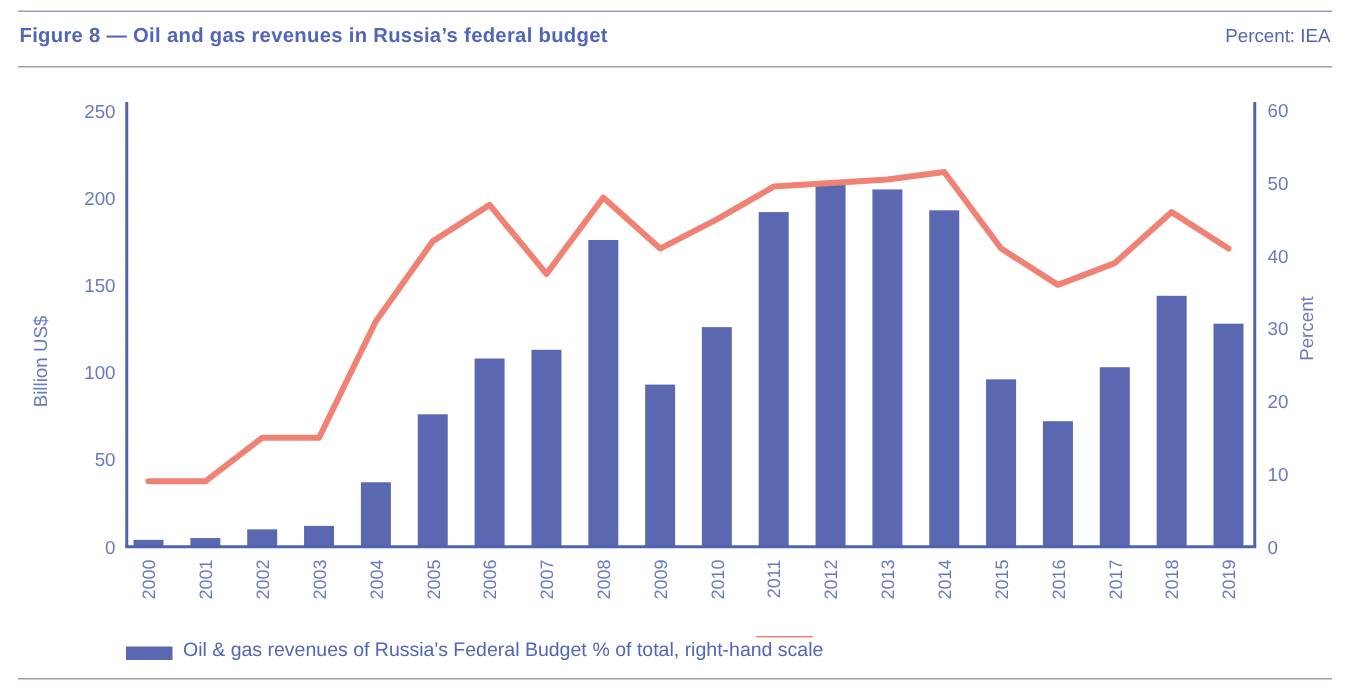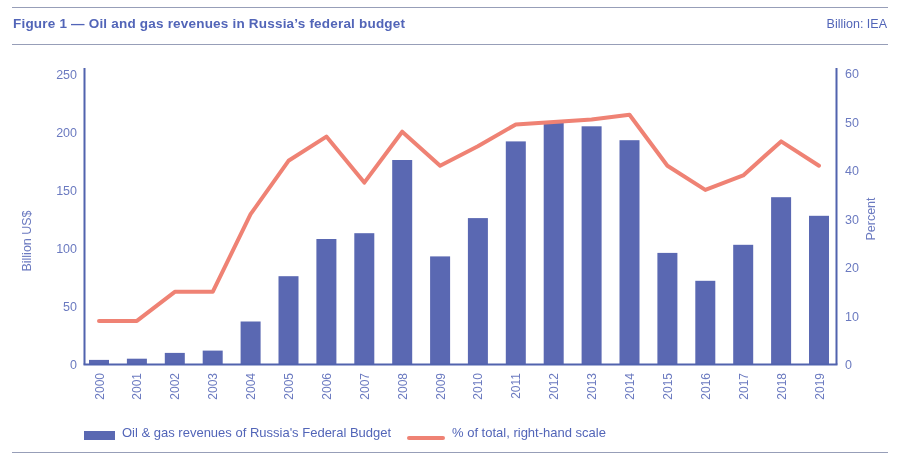--- a/index.html
+++ b/index.html
@@ -52,21 +52,21 @@
   }
   .legend-item {
     position: absolute;
     top: 424px;
     height: 16px;
     display: flex;
     align-items: flex-end;
     white-space: nowrap;
   }
   #legend-bars { left: 84px; }
-  #legend-line { left: 407px; }
+  #legend-line { left: 395px; flex-direction: column; }
   .legend-label {
     font-size: 13px;
     color: #5b6cbd;
   }
   .swatch-bar {
     width: 31px;
     height: 9px;
     background: #5a68b2;
     margin-right: 7px;
   }
@@ -76,22 +76,22 @@
     border-radius: 3px;
     background: #ef8274;
     margin-right: 7px;
   }
 </style>
 </head>
 <body>
 
 <div id="page">
   <div class="rule" id="rule-top"></div>
-  <div id="figure-title">Figure 1 — Oil and gas revenues in Russia’s federal budget</div>
-  <div id="source-label">Billion: IEA</div>
+  <div id="figure-title">Figure 8 — Oil and gas revenues in Russia’s federal budget</div>
+  <div id="source-label">Percent: IEA</div>
   <div class="rule" id="rule-under-title"></div>
 
   <div id="chart"><svg width="900" height="464" viewBox="0 0 900 464">
         <rect x="89.0" y="359.9" width="20" height="4.6" fill="#5a68b2"></rect>
         <rect x="126.9" y="358.7" width="20" height="5.8" fill="#5a68b2"></rect>
         <rect x="164.8" y="352.9" width="20" height="11.6" fill="#5a68b2"></rect>
         <rect x="202.7" y="350.6" width="20" height="13.9" fill="#5a68b2"></rect>
         <rect x="240.6" y="321.5" width="20" height="43.0" fill="#5a68b2"></rect>
         <rect x="278.5" y="276.2" width="20" height="88.3" fill="#5a68b2"></rect>
         <rect x="316.4" y="239.0" width="20" height="125.5" fill="#5a68b2"></rect>

